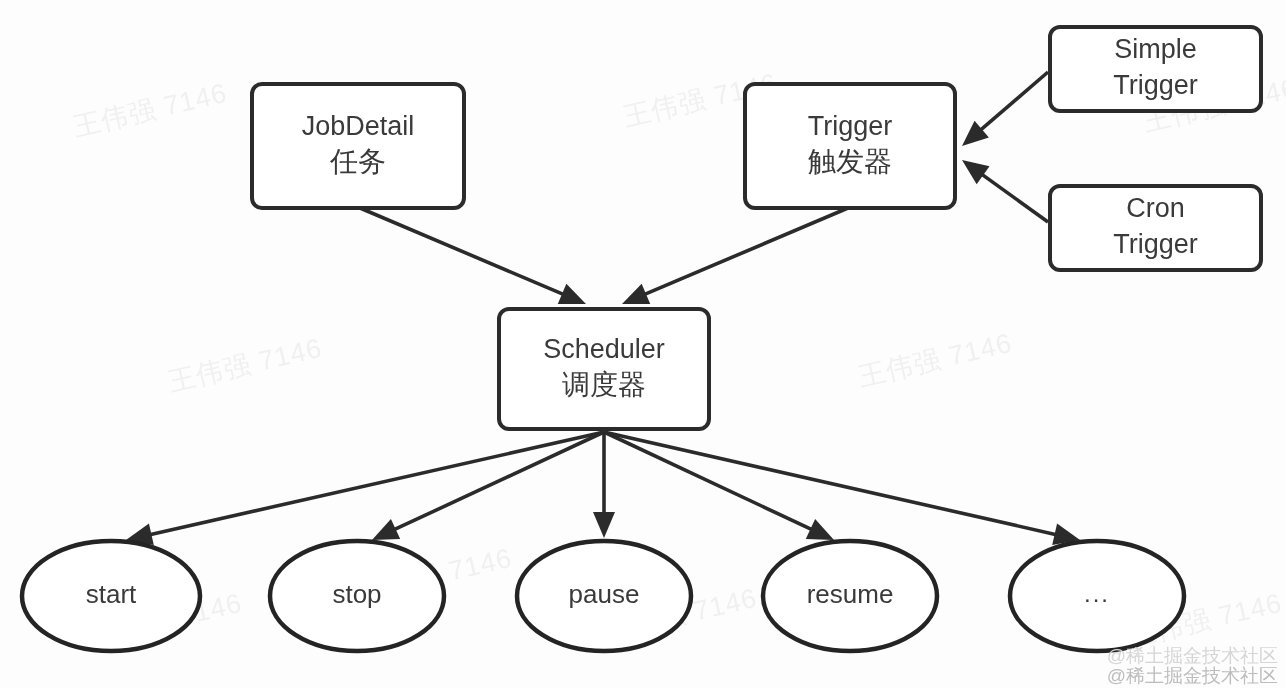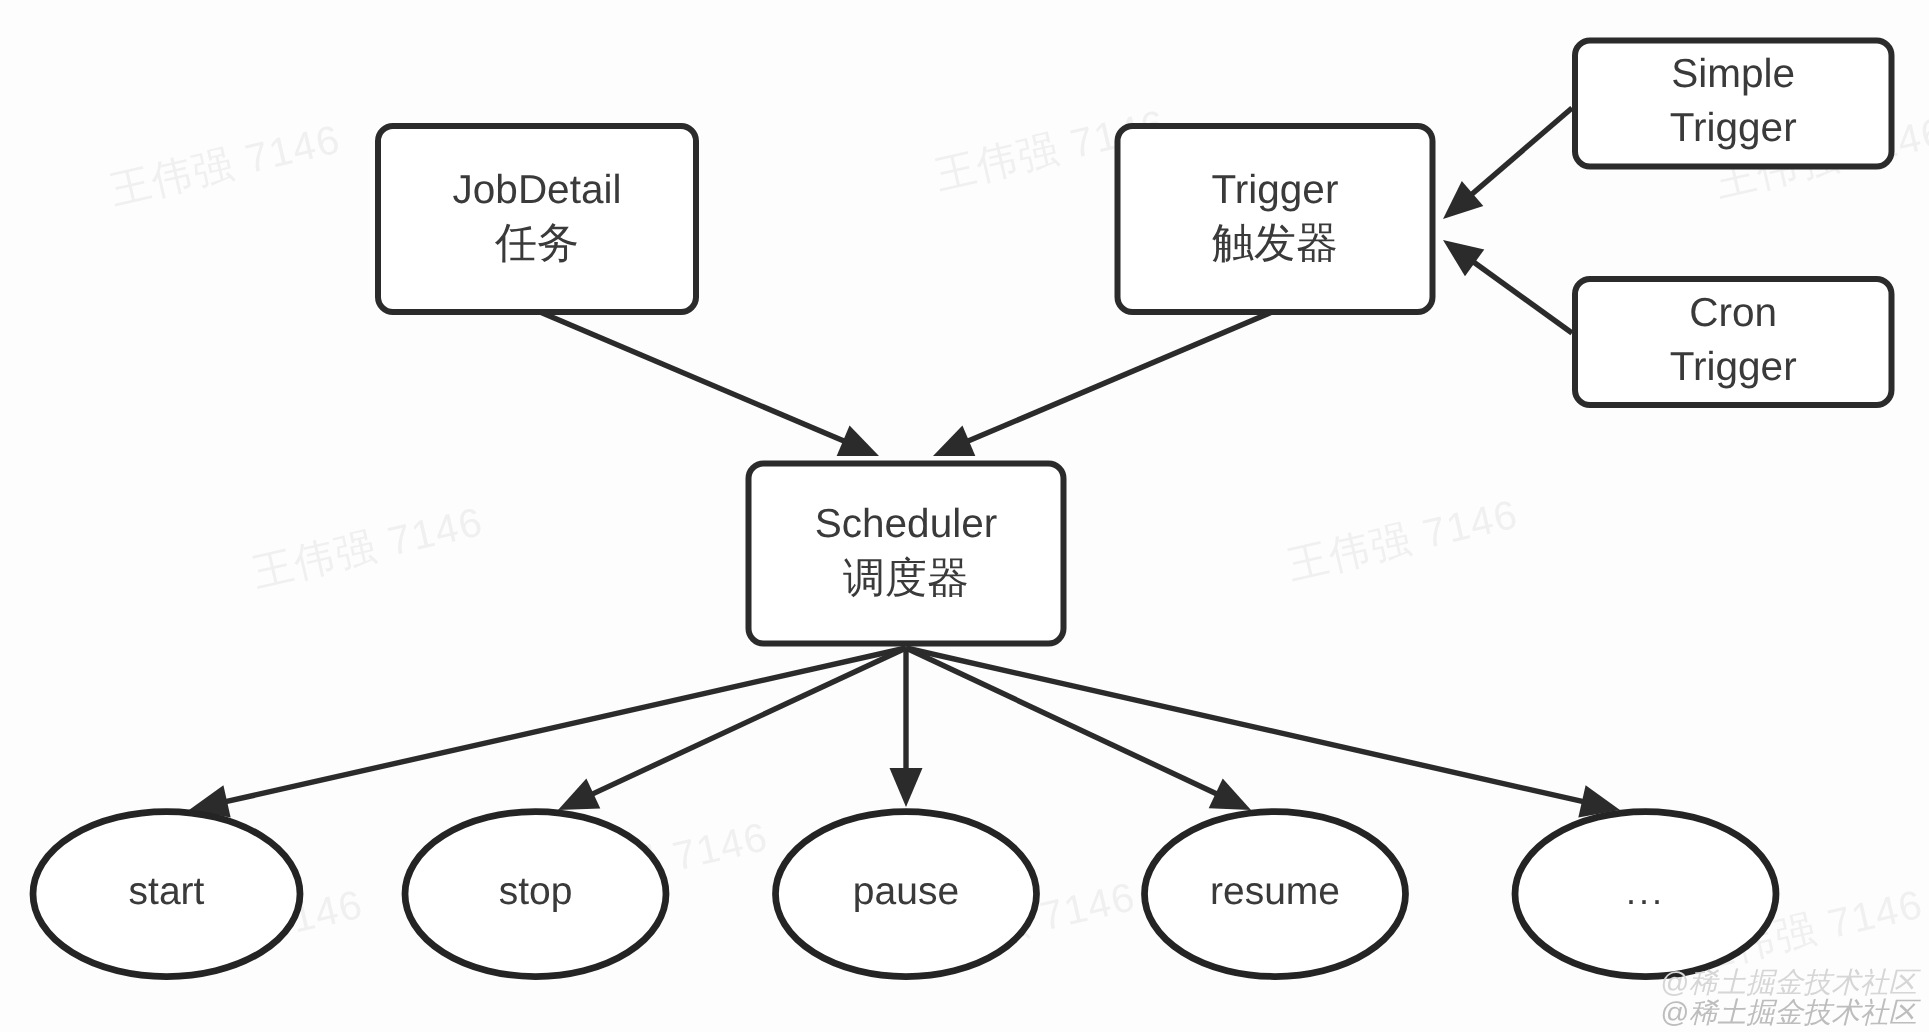--- a/index.html
+++ b/index.html
@@ -88,21 +88,20 @@
     right: 8px;
     bottom: 2px;
     font-family: "Liberation Sans", "DejaVu Sans", sans-serif;
     font-size: 19px;
     color: #bdbdbd;
     white-space: nowrap;
     pointer-events: none;
     user-select: none;
     text-align: right;
     line-height: 1.05;
-    font-style: italic;
   }
   .corner-watermark .cw-shadow {
     color: #d6d6d6;
   }
 </style>
 </head>
 <body>
 
 <div id="diagram-root">
 

